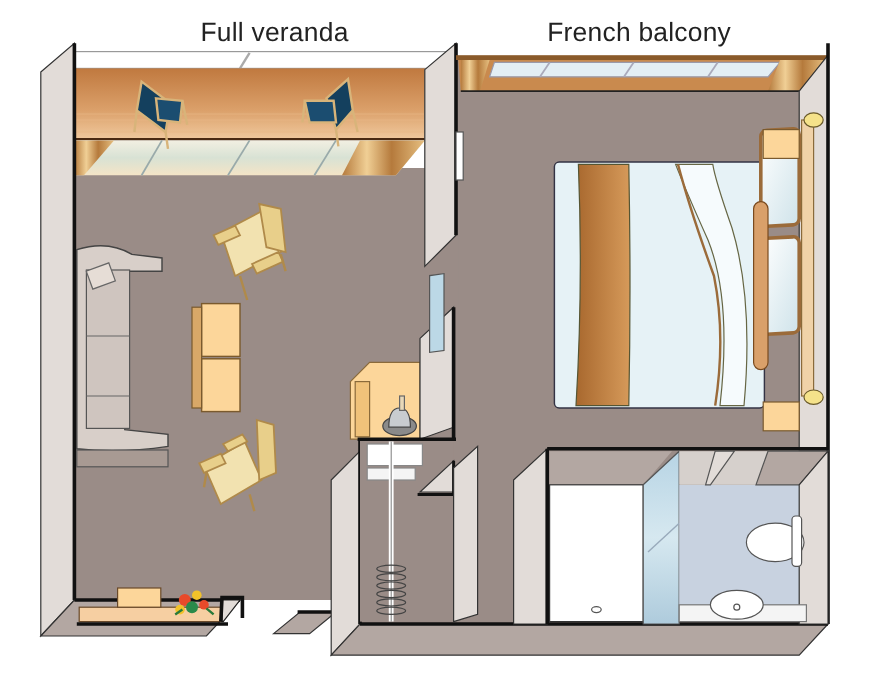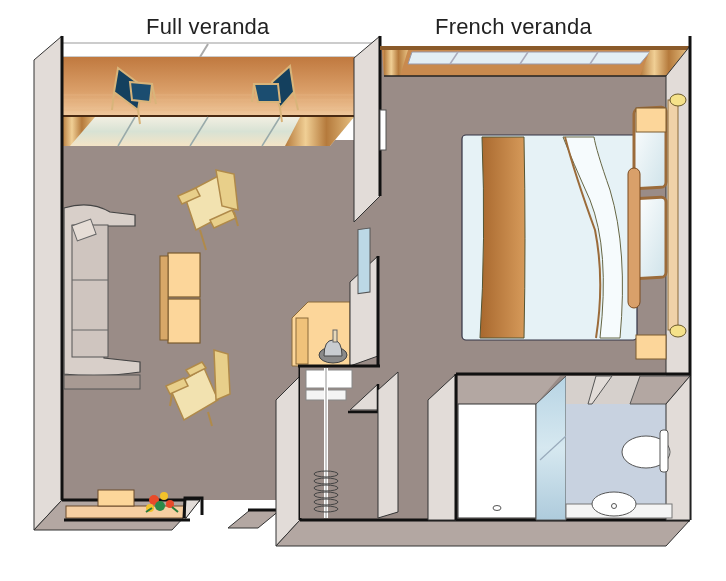--- a/index.html
+++ b/index.html
@@ -1,26 +1,26 @@
 <!DOCTYPE html>
 <html><head>
 <meta charset="utf-8">
 <style>
   html,body{margin:0;padding:0;background:#ffffff;}
   body{width:726px;height:581px;position:relative;overflow:hidden;font-family:"Liberation Sans",sans-serif;}
-  .label{position:absolute;font-size:22px;color:#222;letter-spacing:0.2px;white-space:nowrap;}
+  .label{position:absolute;font-size:22px;color:#222;letter-spacing:0.2px;white-space:nowrap;margin-left:21px;}
   svg{position:absolute;left:0;top:0;}
 </style>
 </head>
 <body>
 
 <div>
 
   <span class="label" style="left:146px;top:14px;">Full veranda</span>
-  <span class="label" style="left:435px;top:14px;">French veranda</span>
+  <span class="label" style="left:435px;top:14px;">French balcony</span>
 
   <svg width="726" height="581" viewBox="0 0 726 581">
     <defs>
       <linearGradient id="deck" x1="0" y1="0" x2="0" y2="1">
         <stop offset="0" stop-color="#c0793f"></stop>
         <stop offset="0.6" stop-color="#dba06a"></stop>
         <stop offset="1" stop-color="#efc79b"></stop>
       </linearGradient>
       <linearGradient id="glassg" x1="0" y1="0" x2="0" y2="1">
         <stop offset="0" stop-color="#f2efe2"></stop>

